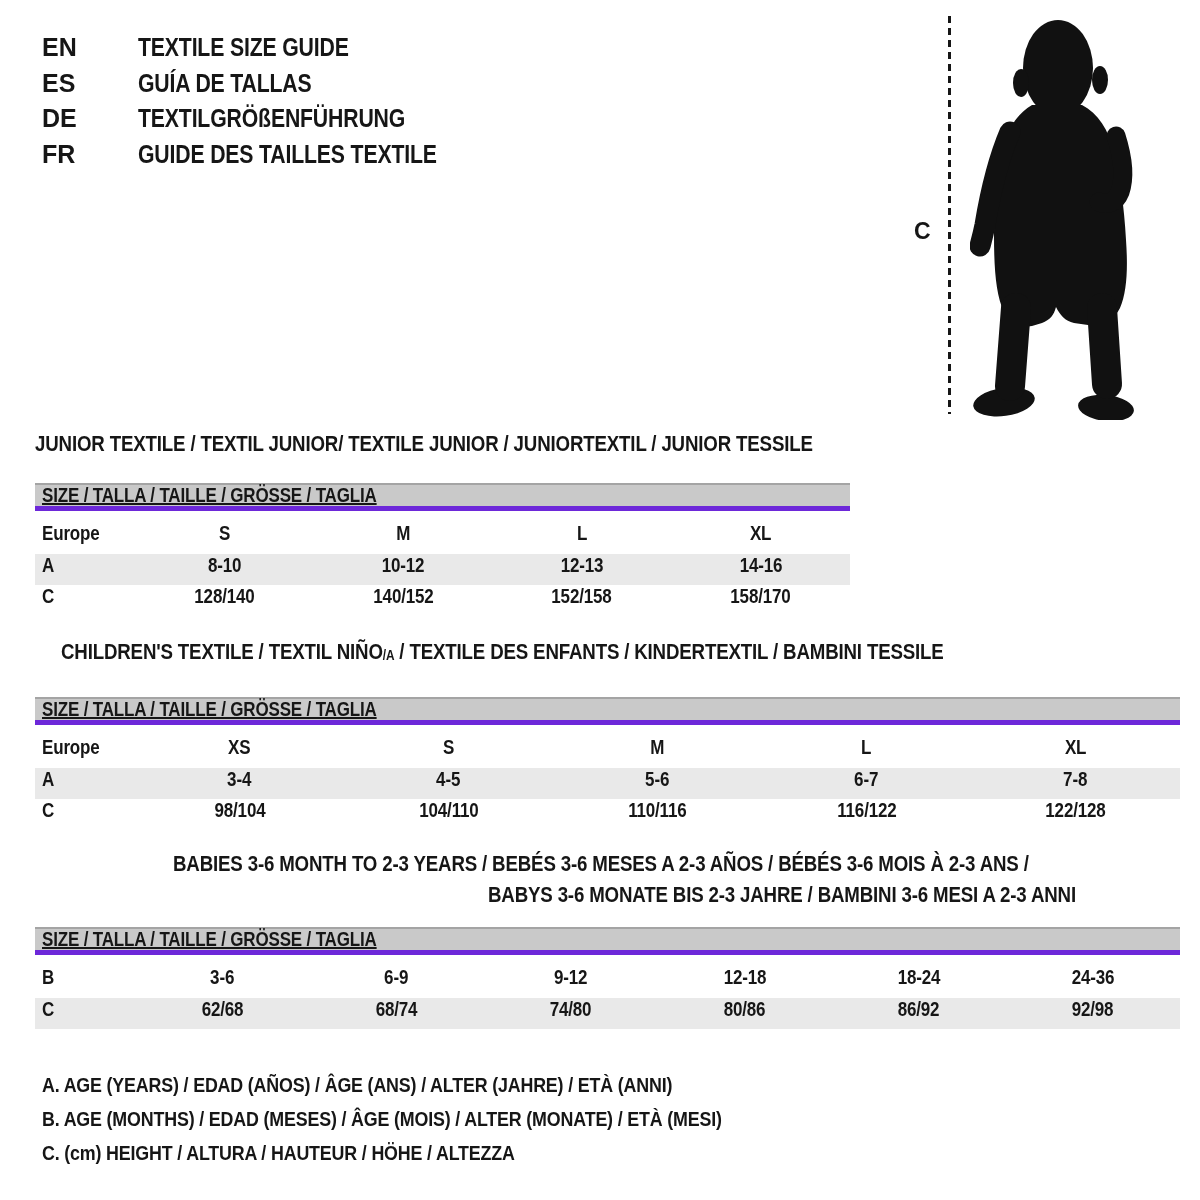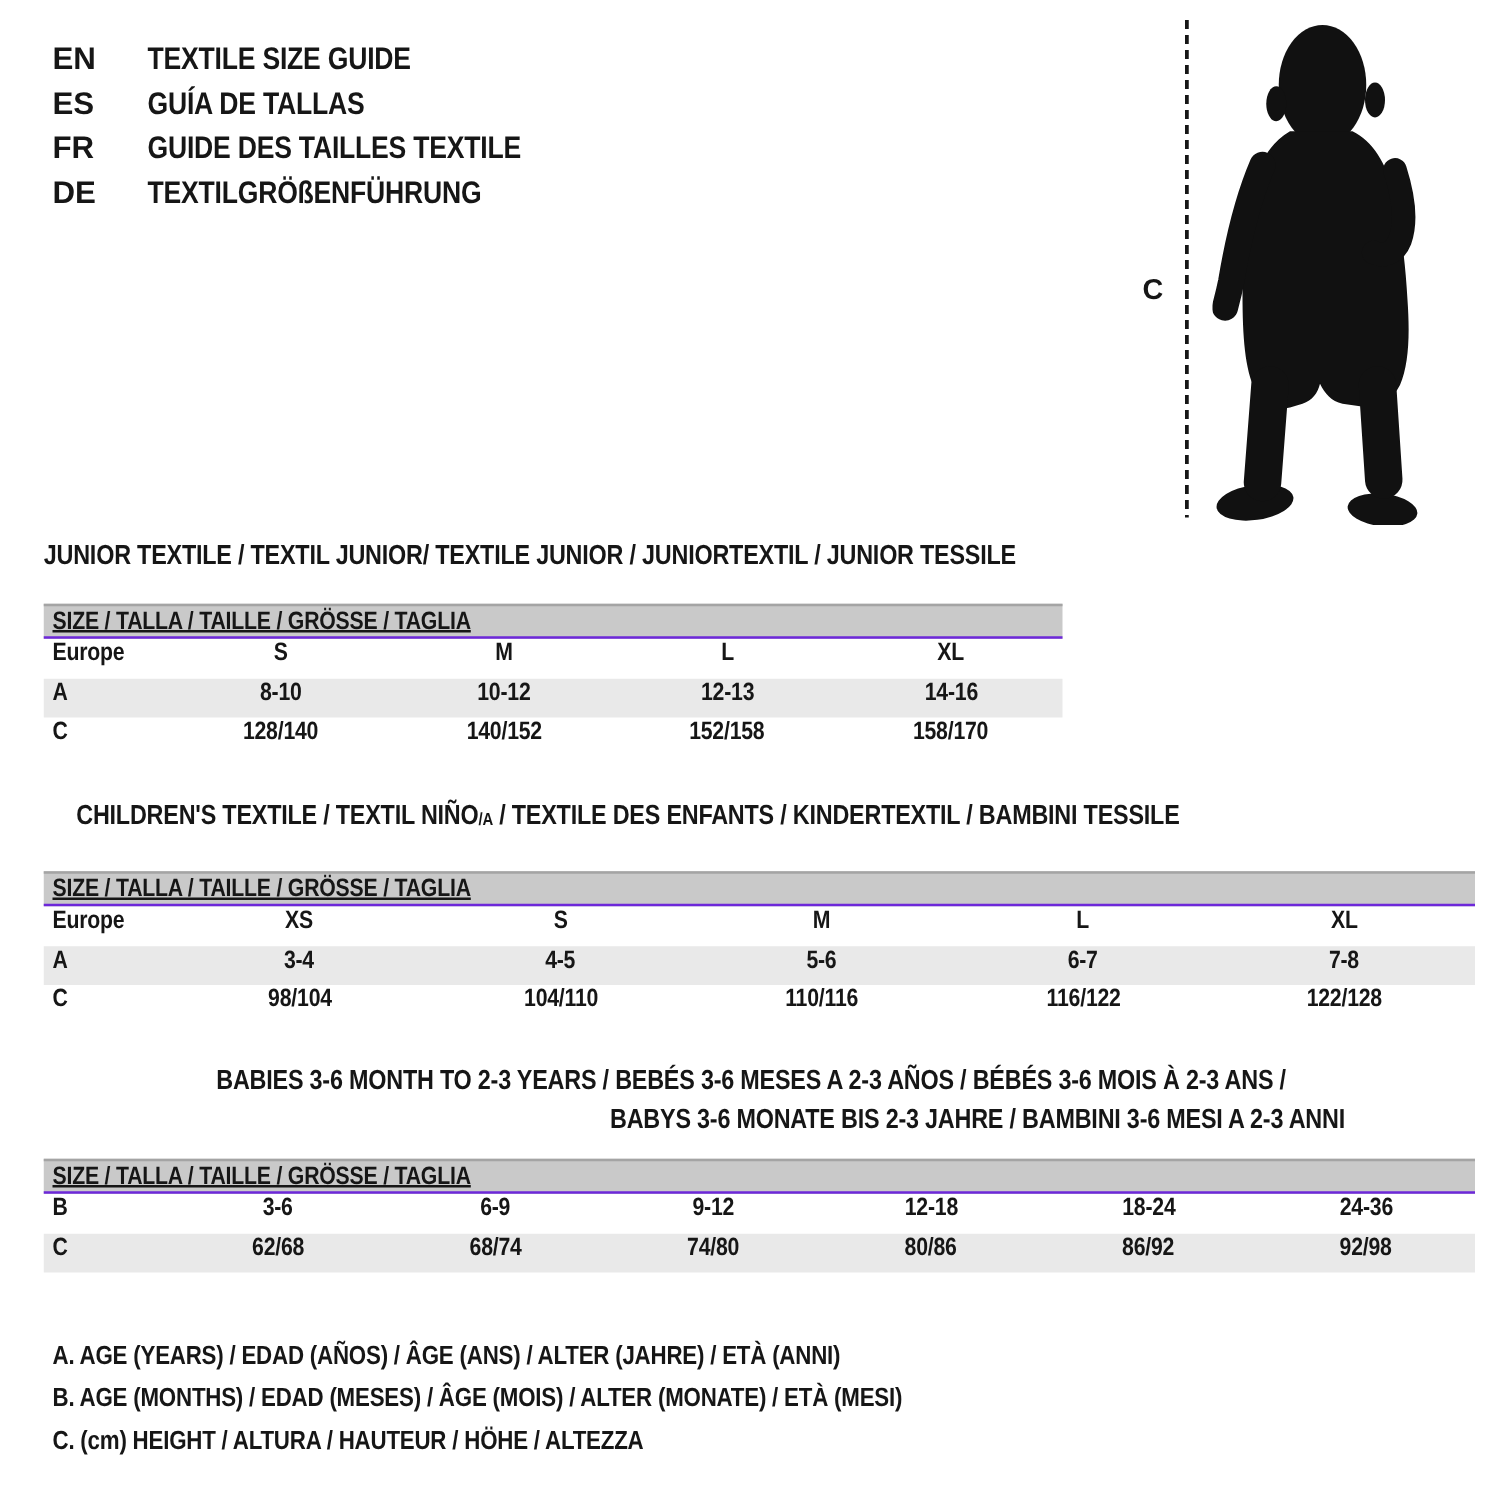--- a/index.html
+++ b/index.html
@@ -7,40 +7,40 @@
     width:1200px;height:1200px;position:relative;overflow:hidden;
     background:#ffffff;color:#161616;
     font-family:"Liberation Sans", sans-serif;font-weight:bold;
   }
   
   .cnd{display:inline-block;transform:scaleX(0.85);white-space:nowrap;letter-spacing:-0.2px;}
   .cnd-l{transform-origin:0 50%;}
 
   
   .lang-block{position:absolute;left:42px;top:30px;}
-  .lang-row{display:flex;height:35.5px;align-items:center;font-size:25px;}
+  .lang-row{display:flex;height:35.5px;align-items:center;font-size:25px;gap:20px;}
   .lang-code{width:76px;flex:0 0 auto;}
   .lang-title{flex:0 0 auto;}
 
   
   .dash-line{
     position:absolute;left:948px;top:16px;width:3px;height:398px;
     background:repeating-linear-gradient(to bottom,#161616 0 7px,transparent 7px 12px);
   }
   .c-label{position:absolute;left:914px;top:218px;font-size:23px;}
   .silhouette{position:absolute;left:970px;top:20px;}
 
   
   .tbl{position:absolute;box-sizing:border-box;text-decoration:underline;}
   .tbl-title{font-size:22px;line-height:24px;}
   .tbl-title .subsup{font-size:14px;vertical-align:-1px;}
   .size-band{
     height:28px;background:#c9c9c9;display:flex;align-items:center;
-    padding-left:7px;box-sizing:border-box;font-size:20px;margin-bottom:0;
-    border-top:2px solid #a4a4a4;border-bottom:2px solid #6d28d9;
+    padding-left:7px;box-sizing:border-box;font-size:20px;margin-bottom:11px;
+    border-top:2px solid #a4a4a4;border-bottom:5px solid #6d28d9;
   }
   .trow{display:flex;height:31.5px;font-size:20px;}
   .trow.shaded{background:#e9e9e9;}
   .tlabel{width:100px;flex:0 0 auto;padding-left:7px;box-sizing:border-box;}
   .tcell{flex:1 1 0;text-align:center;}
 
   #tbl-junior{left:35px;top:432px;width:815px;}
   #tbl-junior .tbl-title{margin-bottom:27px;}
   #tbl-children{left:35px;top:640px;width:1145px;}
   #tbl-children .tbl-title{margin-bottom:30px;margin-left:26px;}
@@ -57,26 +57,26 @@
 <div class="lang-block">
   <div class="lang-row">
     <span class="lang-code">EN</span>
     <span class="lang-title"><span class="cnd cnd-l">TEXTILE SIZE GUIDE</span></span>
   </div>
   <div class="lang-row">
     <span class="lang-code">ES</span>
     <span class="lang-title"><span class="cnd cnd-l">GUÍA DE TALLAS</span></span>
   </div>
   <div class="lang-row">
+    <span class="lang-code">DE</span>
+    <span class="lang-title"><span class="cnd cnd-l">TEXTILGRÖßENFÜHRUNG</span></span>
+  </div>
+  <div class="lang-row">
     <span class="lang-code">FR</span>
     <span class="lang-title"><span class="cnd cnd-l">GUIDE DES TAILLES TEXTILE</span></span>
-  </div>
-  <div class="lang-row">
-    <span class="lang-code">DE</span>
-    <span class="lang-title"><span class="cnd cnd-l">TEXTILGRÖßENFÜHRUNG</span></span>
   </div>
 </div>
 
 <div class="dash-line"></div>
 <div class="c-label">C</div>
 <svg class="silhouette" width="175" height="400" viewBox="0 0 175 400" aria-hidden="true">
   <g fill="#111111" stroke="none">
     <ellipse cx="88" cy="48" rx="35" ry="48"></ellipse>
     <ellipse cx="51" cy="63" rx="8" ry="14"></ellipse>
     <ellipse cx="130" cy="60" rx="8" ry="14"></ellipse>

